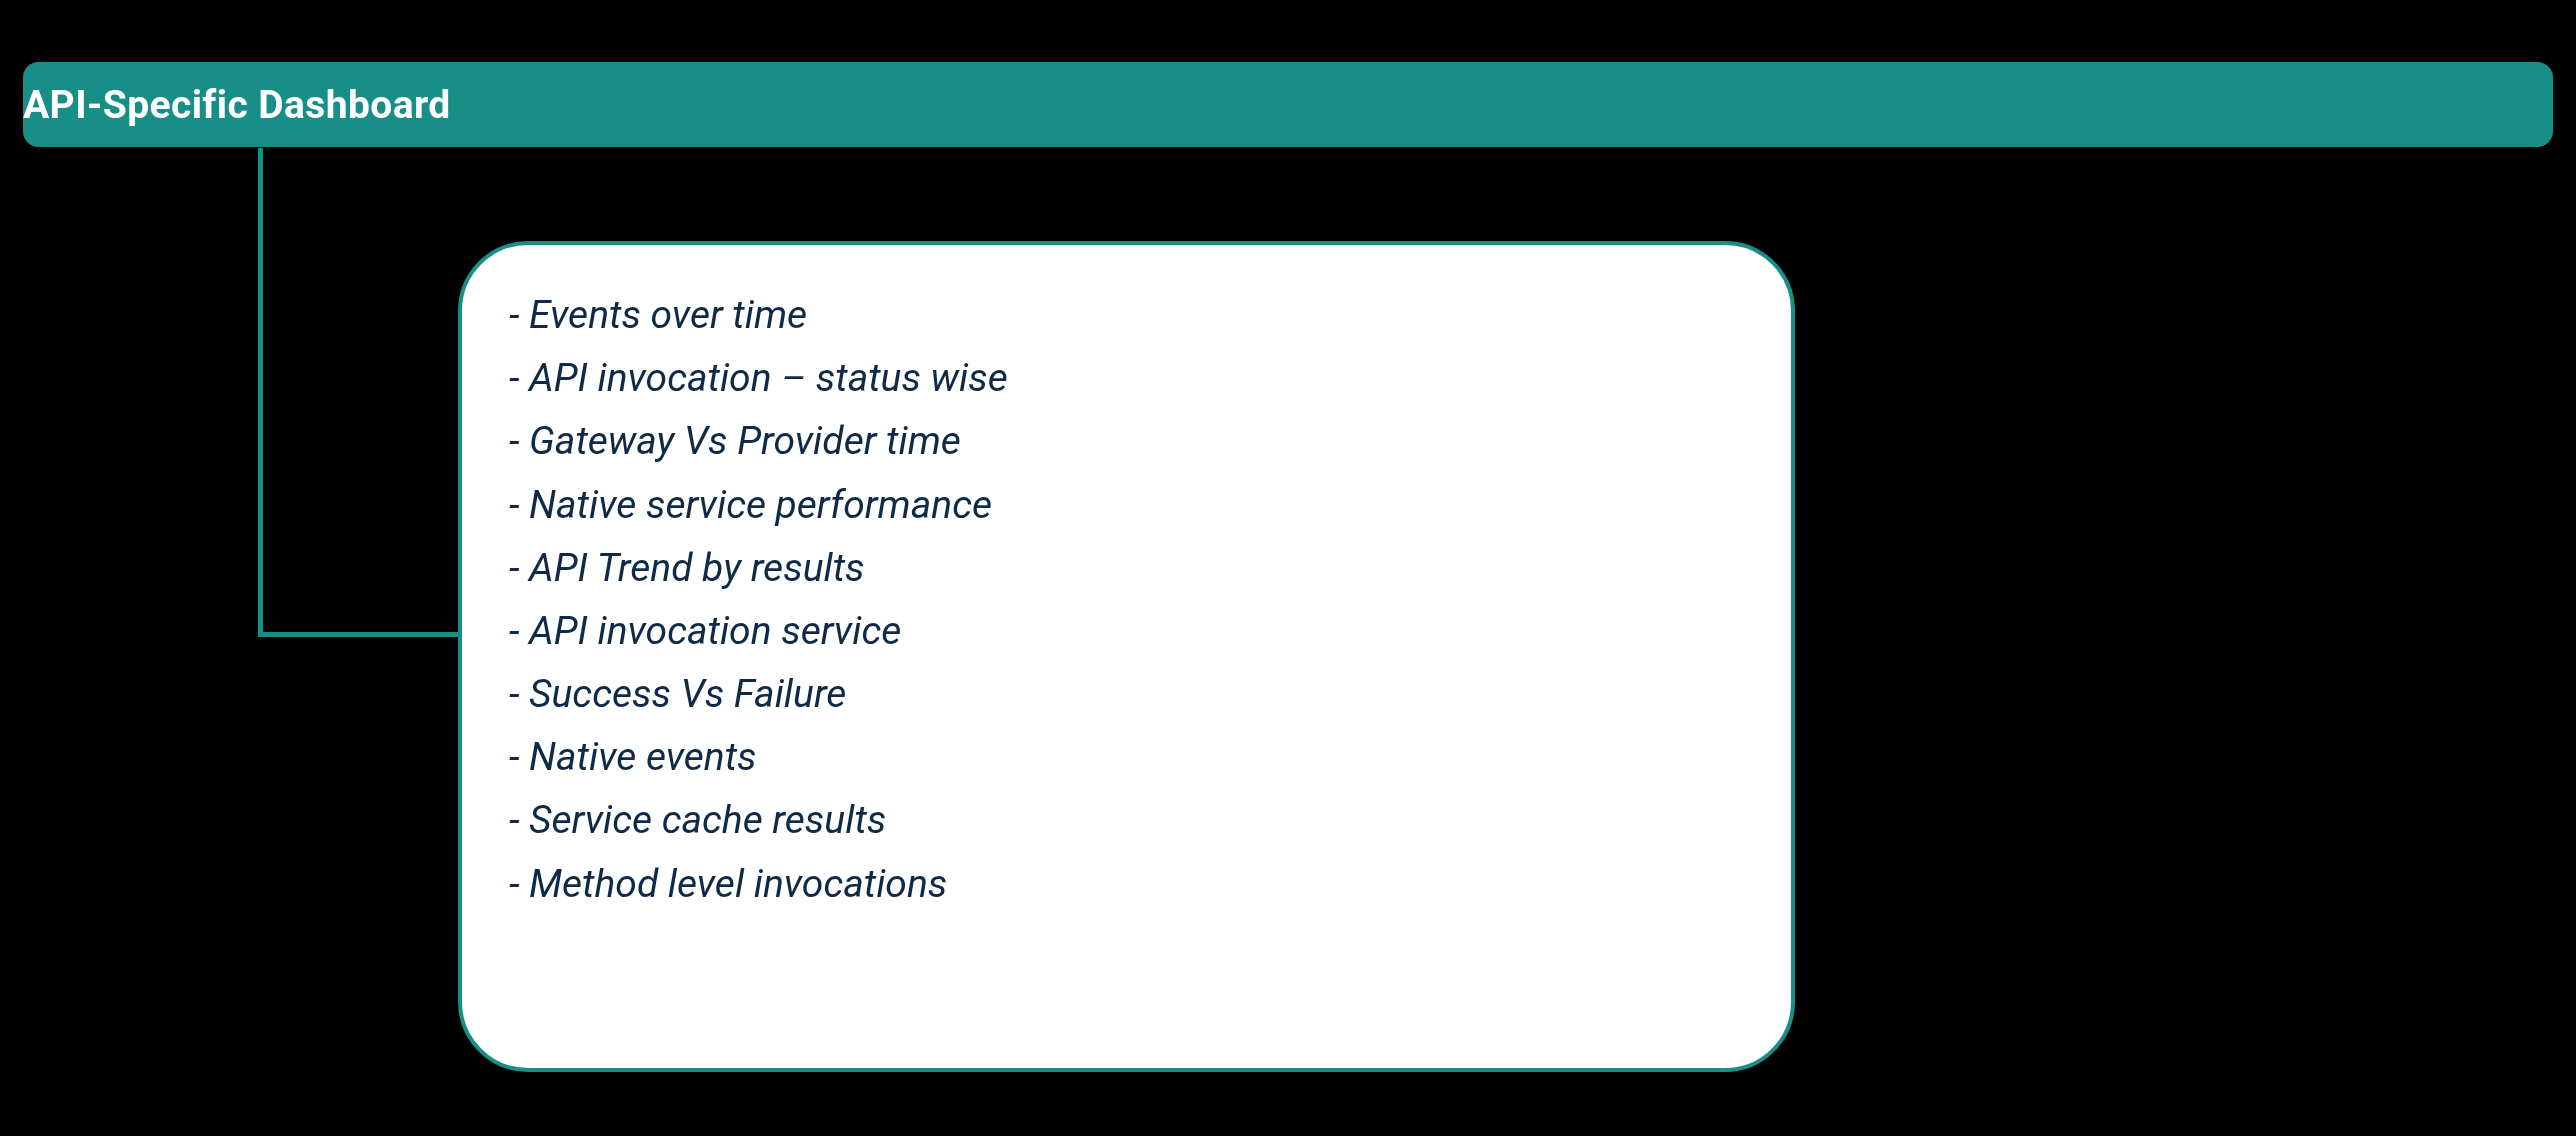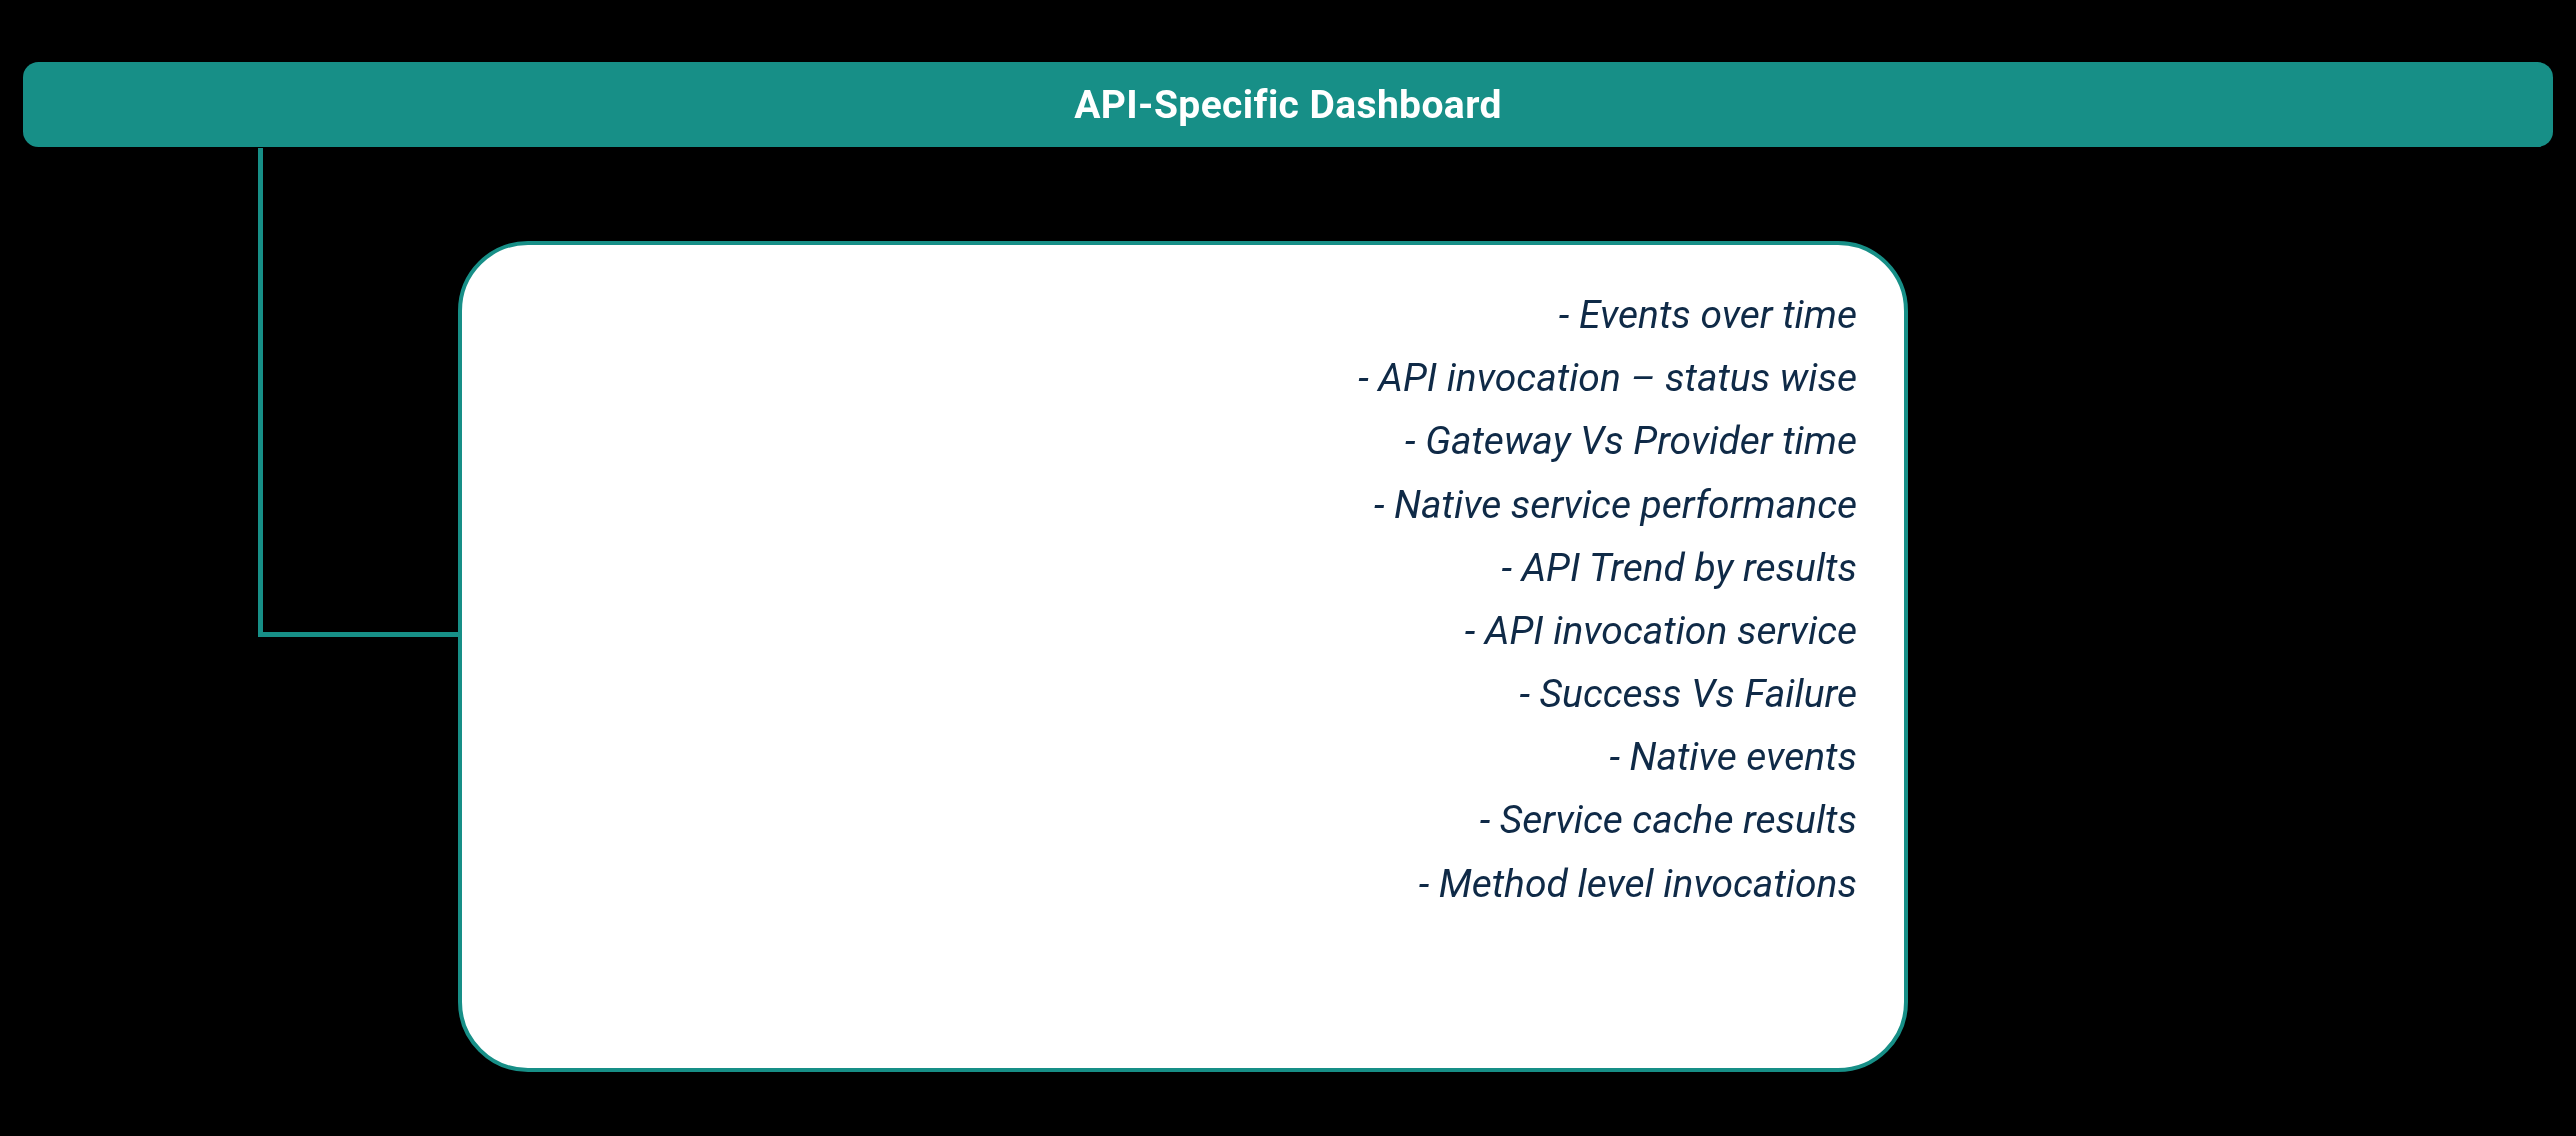--- a/index.html
+++ b/index.html
@@ -18,21 +18,20 @@
   .header-bar {
     position: absolute;
     top: 62px;
     left: 23px;
     right: 23px;
     height: 85px;
     background: #178f87;
     border-radius: 15.5px;
     display: flex;
     align-items: center;
-    justify-content: center;
   }
   .header-title {
     color: #ffffff;
     font-size: 39px;
     font-weight: 700;
     letter-spacing: 0.4px;
   }
   .connector-vertical {
     position: absolute;
     top: 148px;
@@ -46,27 +45,26 @@
     top: 632px;
     left: 258px;
     width: 202px;
     height: 4.7px;
     background: #178f87;
   }
   .content-box {
     position: absolute;
     top: 241px;
     left: 458px;
-    width: 1450px;
+    width: 1337px;
     height: 831px;
     background: #ffffff;
     border: 4.7px solid #178f87;
     border-radius: 70px;
     padding: 39px 47px 31px 47px;
-    text-align: right;
   }
   .item {
     color: #0f2a47;
     font-size: 39px;
     font-style: italic;
     line-height: 1.62;
     white-space: nowrap;
   }
 </style>
 </head>

